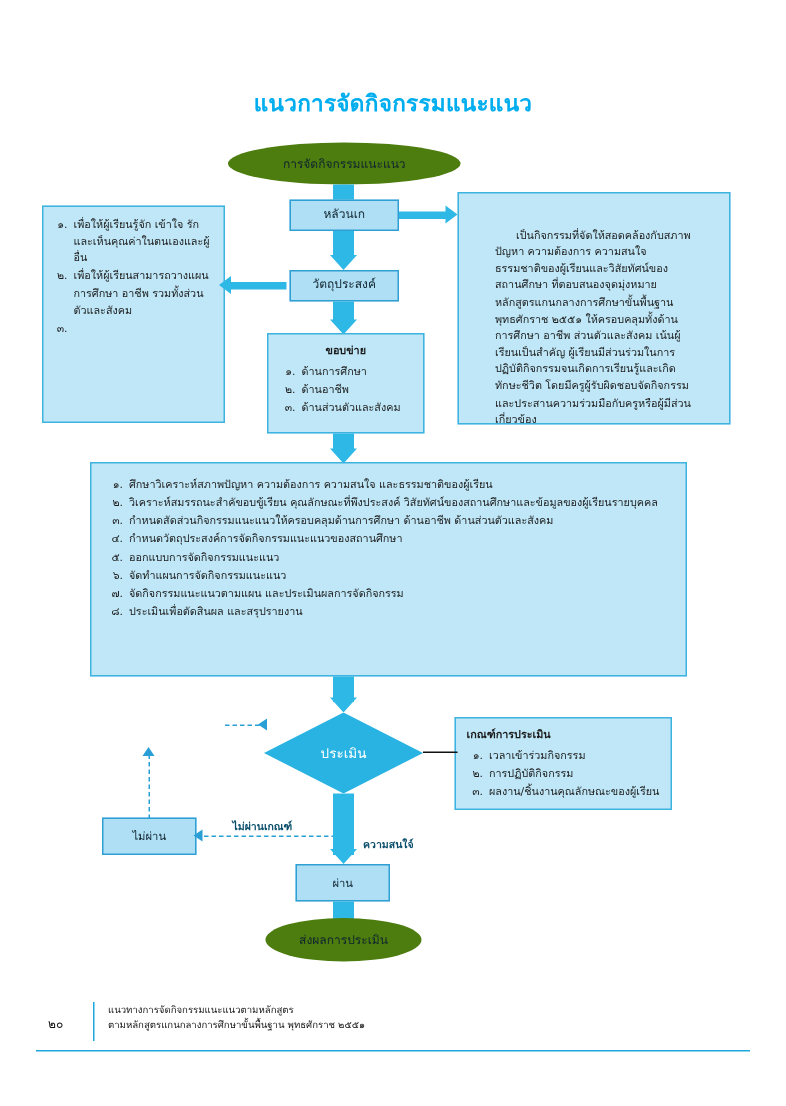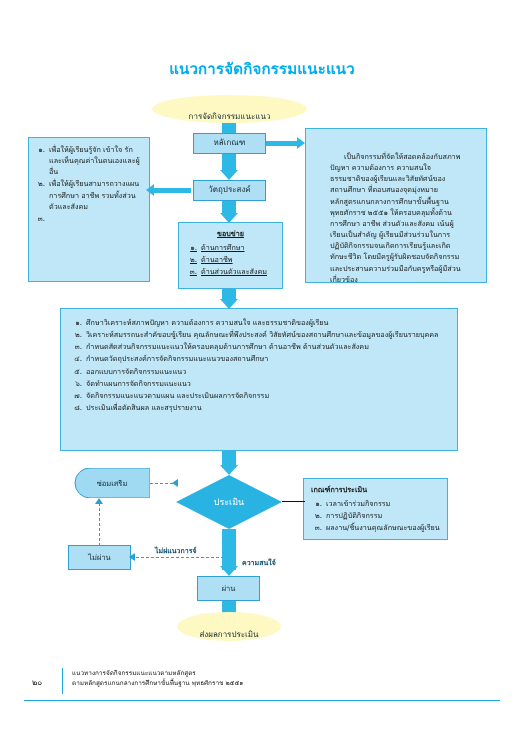--- a/index.html
+++ b/index.html
@@ -53,24 +53,24 @@
     background: #AEDFF5;
     border: 1px solid #2F9FD4;
     display: flex;
     align-items: center;
     justify-content: center;
     font-size: 8px;
     color: #10242e;
   }
 
   .ellipse {
-    background: #fef9c3;
+    background: #4d7c0f;
     border-radius: 50%;
     display: flex;
-    align-items: flex-end;
+    align-items: center;
     justify-content: center;
     font-size: 8px;
     color: #10242e;
   }
 
   .list {
     margin: 0;
     padding: 0;
     list-style: none;
   }
@@ -235,34 +235,34 @@
   <div class="page-title">แนวการจัดกิจกรรมแนะแนว</div>
 
   <div class="node ellipse" style="left:152px; top:95px; width:155px; height:28px;">
     <span>การจัดกิจกรรมแนะแนว</span>
   </div>
 
   <div class="arrow-shaft-v" style="left:222px; top:123px; width:14px; height:12px;"></div>
   <div class="arrow-head-v-down" style="left:220px; top:134px;"></div>
 
   <div class="node box box-strong" style="left:193px; top:133px; width:73px; height:21px;">
-    <span>หลัเกณฑ</span>
+    <span>หลัวนเก</span>
   </div>
 
   <div class="arrow-shaft-v" style="left:222px; top:154px; width:14px; height:18px;"></div>
   <div class="arrow-head-v-down" style="left:220px; top:170px;"></div>
 
   <div class="node box box-strong" style="left:193px; top:180px; width:73px; height:21px;">
     <span>วัตถุประสงค์</span>
   </div>
 
   <div class="arrow-shaft-v" style="left:222px; top:201px; width:14px; height:14px;"></div>
   <div class="arrow-head-v-down" style="left:220px; top:213px;"></div>
 
-  <div class="node box" style="left:178px; top:222px; width:105px; height:67px; padding:5px 7px;text-decoration:underline;">
+  <div class="node box" style="left:178px; top:222px; width:105px; height:67px; padding:5px 7px;">
     <div style="text-align:center; font-weight:bold; margin-bottom:3px;">ขอบข่าย</div>
     <ul class="list">
       <li>
         <span class="num">๑.</span>
         <span class="txt">ด้านการศึกษา</span>
       </li>
       <li>
         <span class="num">๒.</span>
         <span class="txt">ด้านอาชีพ</span>
       </li>
@@ -344,43 +344,35 @@
 
   <div class="diamond-wrap" style="left:176px; top:475px; width:106px; height:54px;">
     <svg width="106" height="54" viewBox="0 0 106 54" aria-hidden="true">
       <polygon points="53,0 106,27 53,54 0,27" fill="#29B3E3"></polygon>
     </svg>
     <div class="diamond-label">
       <span>ประเมิน</span>
     </div>
   </div>
 
-  <div class="pennant-wrap" style="left:74px; top:468px; width:76px; height:30px;">
-    <svg width="76" height="30" viewBox="0 0 76 30" aria-hidden="true">
-      <path d="M16,0 L76,0 L76,30 L16,30 A15,15 0 0 1 16,0 Z" fill="#9FD9F2" stroke="#2F9FD4" stroke-width="1"></path>
-    </svg>
-    <div class="pennant-label">
-      <span>ซ่อมเสริม</span>
-    </div>
-  </div>
 
   <div class="line-dashed-h" style="left:150px; top:483px; width:28px;"></div>
   <div class="dash-head-left" style="left:172px; top:479px;"></div>
 
   <div class="node box box-strong" style="left:68px; top:545px; width:63px; height:25px; font-size:7.5px;">
     <span>ไม่ผ่าน</span>
   </div>
 
   <div class="line-dashed-v" style="left:99px; top:503px; height:43px;"></div>
   <div class="dash-head-up" style="left:95px; top:498px;"></div>
 
   <div class="line-dashed-h" style="left:131px; top:557px; width:98px;"></div>
   <div class="dash-head-left" style="left:129px; top:553px;"></div>
 
-  <div class="edge-label" style="left:155px; top:545px;">ไม่ผ่แนวการจ์</div>
+  <div class="edge-label" style="left:155px; top:545px;">ไม่ผ่านเกณฑ์</div>
 
   <div class="arrow-shaft-v" style="left:222px; top:529px; width:14px; height:41px;"></div>
   <div class="arrow-head-v-down" style="left:220px; top:566px;"></div>
 
   <div class="edge-label" style="left:242px; top:557px;">ความสนใจ์</div>
 
   <div class="node box box-strong" style="left:197px; top:576px; width:63px; height:25px; font-size:7.5px;">
     <span>ผ่าน</span>
   </div>
 

